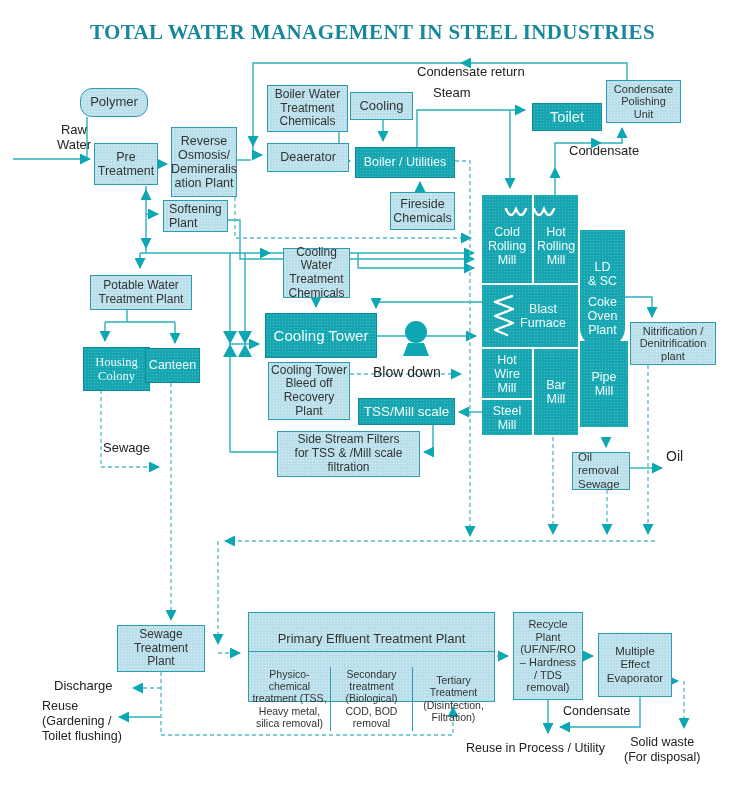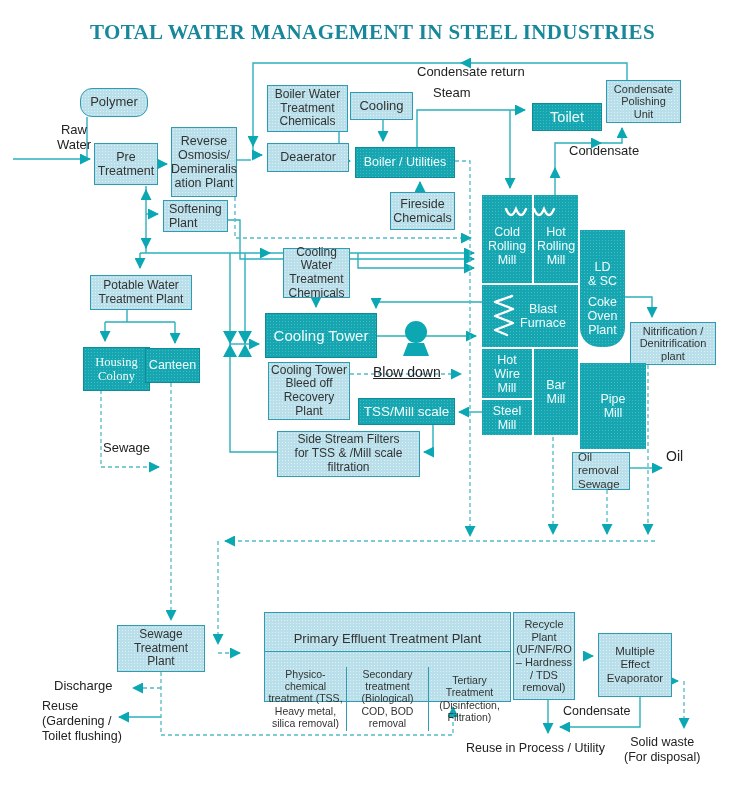--- a/index.html
+++ b/index.html
@@ -156,21 +156,21 @@
   <div class="bx" style="left:90px;top:275px;width:102px;height:35px;font-size:12px;">Potable Water
 Treatment Plant</div>
   <div class="bx sm" style="left:630px;top:322px;width:86px;height:43px;">Nitrification /
 Denitrification
 plant</div>
   <div class="bx tl" style="left:572px;top:452px;width:58px;height:38px;font-size:11.5px;">Oil removal
 Sewage</div>
   <div class="bx" style="left:117px;top:625px;width:88px;height:47px;font-size:12px;">Sewage
 Treatment
 Plant</div>
-  <div class="bx sm" style="left:513px;top:612px;width:62px;height:88px;">Recycle
+  <div class="bx sm" style="left:513px;top:612px;width:70px;height:88px;">Recycle
 Plant
 (UF/NF/RO
 – Hardness
 / TDS
 removal)</div>
   <div class="bx" style="left:598px;top:633px;width:74px;height:64px;font-size:11.5px;">Multiple
 Effect
 Evaporator</div>
 
   <div class="bxd" style="left:355px;top:147px;width:100px;height:31px;">Boiler / Utilities</div>
@@ -195,31 +195,31 @@
     <div class="cell" style="left:98px;top:90px;width:45px;height:62px;border-radius:19px;">Coke
 Oven
 Plant</div>
     <div class="cell" style="left:0;top:154px;width:50px;height:49px;">Hot
 Wire
 Mill</div>
     <div class="cell" style="left:0;top:205px;width:50px;height:35px;">Steel
 Mill</div>
     <div class="cell" style="left:52px;top:154px;width:44px;height:86px;">Bar
 Mill</div>
-    <div class="cell" style="left:98px;top:168px;width:66px;height:86px;">Pipe
+    <div class="cell" style="left:98px;top:146px;width:48px;height:86px;">Pipe
 Mill</div>
     <svg style="position:absolute;left:22px;top:9px;" width="52" height="18" viewBox="0 0 52 18">
       <path d="M2 5 Q7 17 12 5 Q17 17 22 5 M30 5 Q35 17 40 5 Q45 17 50 5" fill="none" stroke="#ffffff" stroke-width="2.4" stroke-linecap="round"></path>
     </svg>
     <svg style="position:absolute;left:10px;top:98px;" width="24" height="46" viewBox="0 0 24 46">
       <path d="M20 3 L3 9 L21 16 L3 23 L21 30 L3 37 L15 42" fill="none" stroke="#ffffff" stroke-width="2.4" stroke-linecap="round" stroke-linejoin="round"></path>
     </svg>
   </div>
 
-  <div class="bx" style="left:248px;top:612px;width:247px;height:90px;display:block;padding:0;margin-left:16px;">
+  <div class="bx" style="left:248px;top:612px;width:247px;height:90px;display:block;padding:0;">
     <div class="petp-hd">Primary Effluent Treatment Plant</div>
     <div class="petp-row">
       <div class="petp-c">Physico-
 chemical
 treatment (TSS,
 Heavy metal,
 silica removal)</div>
       <div class="petp-c">Secondary
 treatment
 (Biological)
@@ -230,21 +230,21 @@
 (Disinfection,
 Filtration)</div>
     </div>
   </div>
 
   <div class="lab" style="left:54px;top:122px;width:40px;text-align:center;">Raw
 Water</div>
   <div class="lab" style="left:417px;top:64px;">Condensate return</div>
   <div class="lab" style="left:433px;top:85px;">Steam</div>
   <div class="lab" style="left:569px;top:143px;">Condensate</div>
-  <div class="lab" style="left:373px;top:364px;font-size:14px;text-decoration:underline;">Blow down</div>
+  <div class="lab" style="left:373px;top:364px;font-size:14px;">Blow down</div>
   <div class="lab" style="left:103px;top:440px;">Sewage</div>
   <div class="lab" style="left:666px;top:448px;font-size:14px;">Oil</div>
   <div class="lab" style="left:54px;top:678px;">Discharge</div>
   <div class="lab" style="left:42px;top:699px;font-size:12.5px;">Reuse
 (Gardening /
 Toilet flushing)</div>
   <div class="lab" style="left:563px;top:704px;font-size:12.5px;">Condensate</div>
   <div class="lab" style="left:466px;top:741px;font-size:12.5px;">Reuse in Process / Utility</div>
   <div class="lab" style="left:624px;top:735px;font-size:12.5px;text-align:center;">Solid waste
 (For disposal)</div>

